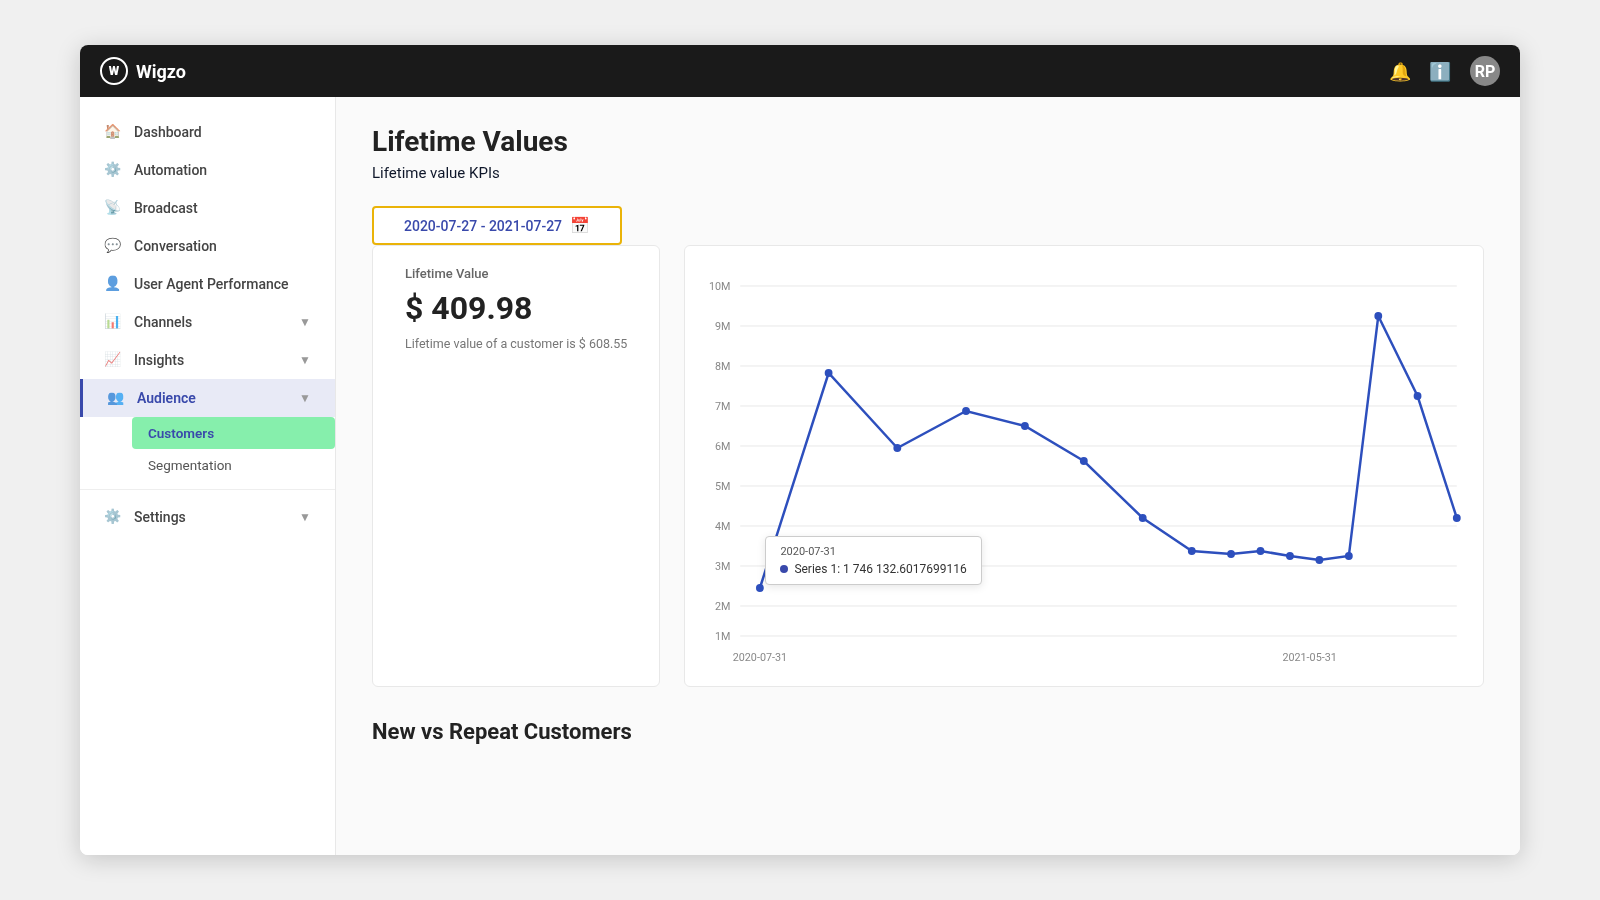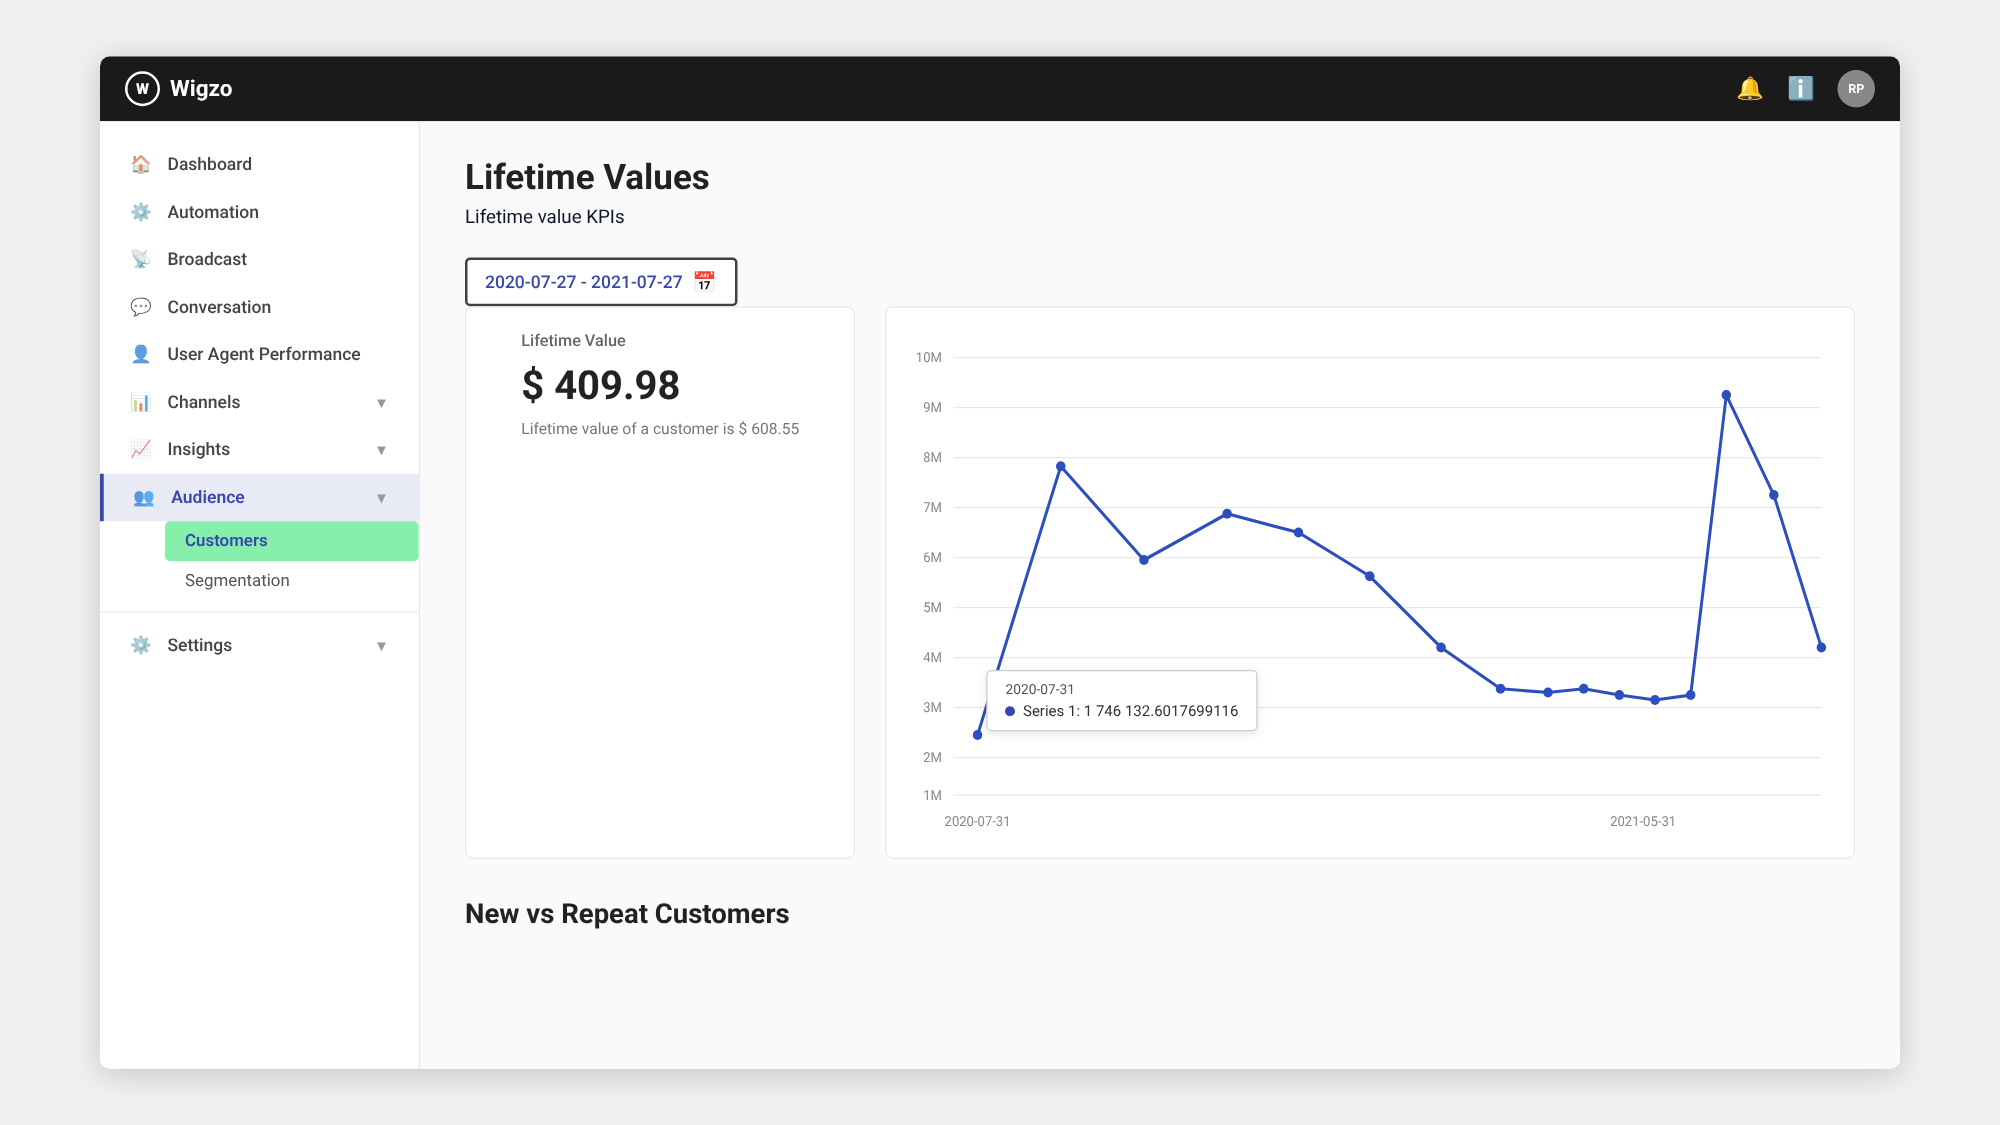--- a/index.html
+++ b/index.html
@@ -6,21 +6,21 @@
     body { font-family: -apple-system, BlinkMacSystemFont, 'Segoe UI', Roboto, sans-serif; background: #f0f0f0; display: flex; justify-content: center; align-items: center; min-height: 100vh; }
 
     .window { width: 1440px; height: 810px; background: #fff; border-radius: 8px; box-shadow: 0 4px 24px rgba(0,0,0,0.18); overflow: hidden; display: flex; flex-direction: column; }
 
     
     .topbar { background: #1a1a1a; height: 52px; display: flex; align-items: center; padding: 0 20px; flex-shrink: 0; }
     .logo { display: flex; align-items: center; gap: 8px; color: #fff; font-weight: 700; font-size: 18px; }
     .logo-icon { width: 28px; height: 28px; border: 2px solid #fff; border-radius: 50%; display: flex; align-items: center; justify-content: center; font-size: 12px; font-weight: 900; color: #fff; }
     .topbar-right { margin-left: auto; display: flex; align-items: center; gap: 18px; }
     .topbar-icon { color: #ccc; font-size: 18px; cursor: pointer; }
-    .avatar { width: 30px; height: 30px; border-radius: 50%; background: #888; display: flex; align-items: center; justify-content: center; color: #fff; font-size: 10px; font-weight: 700; }
+    .avatar { width: 30px; height: 30px; border-radius: 50%; background: #888; display: flex; align-items: center; justify-content: center; color: #fff; font-size: 16px; font-weight: 700; }
 
     
     .main { display: flex; flex: 1; overflow: hidden; }
 
     
     .sidebar { width: 256px; background: #fff; border-right: 1px solid #e8e8e8; padding: 16px 0; display: flex; flex-direction: column; flex-shrink: 0; overflow-y: auto; }
     .sidebar-item { display: flex; align-items: center; gap: 12px; padding: 10px 24px; cursor: pointer; color: #444; font-size: 14px; font-weight: 500; border-radius: 0; transition: background 0.15s; }
     .sidebar-item.active { background: #e8eaf6; color: #3949ab; font-weight: 600; border-left: 3px solid #3949ab; }
     .sidebar-item .icon { width: 18px; height: 18px; flex-shrink: 0; opacity: 0.7; }
     .sidebar-sub { padding-left: 52px; }
@@ -29,23 +29,23 @@
     .sidebar-chevron { margin-left: auto; font-size: 12px; color: #999; }
     .sidebar-divider { border: none; border-top: 1px solid #eee; margin: 8px 0; }
 
     
     .content { flex: 1; padding: 28px 36px; overflow-y: auto; background: #fafafa; }
 
     .page-title { font-size: 28px; font-weight: 700; color: #222; margin-bottom: 6px; }
     .page-subtitle { font-size: 15px; color: #0f172a; margin-bottom: 24px; }
 
     .header-row { display: flex; align-items: flex-start; justify-content: space-between; margin-bottom: 0; flex-direction: column; }
-    .date-picker { display: flex; align-items: center; gap: 8px; border: 2px solid #404040; border-radius: 4px; padding: 8px 14px; color: #3949ab; font-size: 14px; font-weight: 500; cursor: pointer; background: #fff; text-align: right; }
+    .date-picker { display: flex; align-items: center; gap: 8px; border: 2px solid #eab308; border-radius: 4px; padding: 8px 30px; color: #3949ab; font-size: 14px; font-weight: 500; cursor: pointer; background: #fff; text-align: right; }
     .date-picker-icon { font-size: 16px; color: #3949ab; }
-    .kpi-card { background: #fff; border: 1px solid #e8e8e8; border-radius: 6px; padding: 20px 44px; min-width: 260px; }
+    .kpi-card { background: #fff; border: 1px solid #e8e8e8; border-radius: 6px; padding: 20px 32px; min-width: 260px; }
     .kpi-label { font-size: 13px; color: #666; margin-bottom: 8px; font-weight: 500; }
     .kpi-value { font-size: 32px; font-weight: 700; color: #222; margin-bottom: 8px; }
     .kpi-desc { font-size: 12.5px; color: #777; line-height: 1.5; }
 
     
     .chart-container { flex: 1; background: #fff; border: 1px solid #e8e8e8; border-radius: 6px; padding: 20px 16px 16px 16px; position: relative; min-height: 420px; }
 
     .main-panel { display: flex; gap: 24px; margin-bottom: 32px; }
 
     .chart-area { flex: 1; }

